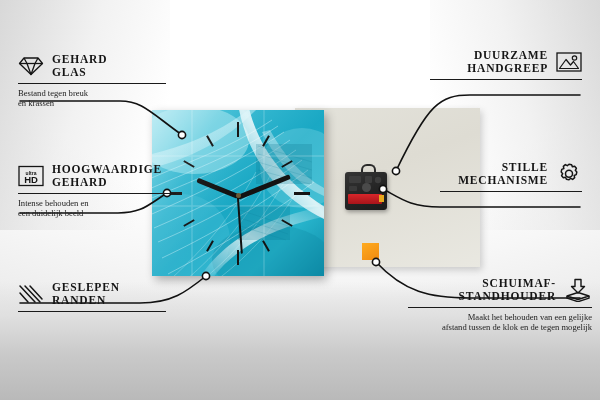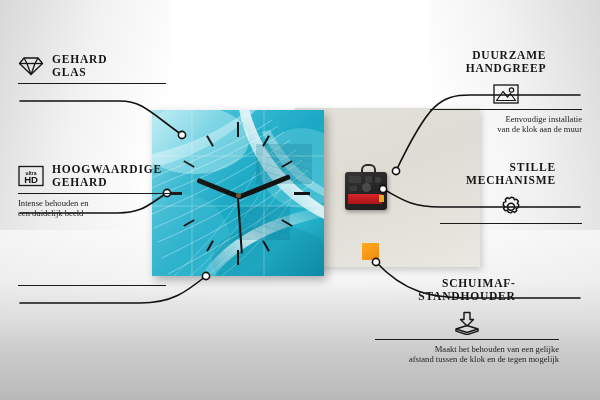--- a/index.html
+++ b/index.html
@@ -74,21 +74,21 @@
   }
   .foam-sh{position:absolute;left:372px;top:246px;width:12px;height:15px;background:#c9c7bf;z-index:-1;}
 
   
   #wires{position:absolute;left:0;top:0;width:600px;height:400px;}
 
   
   .feat{position:absolute;}
   .feat .head{display:flex;align-items:center;gap:8px;}
   .feat.left .head{justify-content:flex-start;}
-  .feat.right .head{justify-content:flex-end;flex-direction:column;}
+  .feat.right .head{justify-content:flex-end;}
   .title{
     font-family:"Liberation Serif", serif;
     font-weight:bold;font-size:11.5px;line-height:13px;
     letter-spacing:0.8px;color:#151515;white-space:pre-line;
   }
   .feat.right .title{text-align:right;}
   .rule{height:1px;background:#1a1a1a;margin-top:4px;}
   .desc{
     font-family:"Liberation Serif", serif;
     font-size:8.6px;line-height:10.4px;color:#232323;margin-top:3.5px;white-space:pre-line;
@@ -247,74 +247,86 @@
         <g fill="none" stroke="#151515" stroke-width="1.3" stroke-linejoin="round">
           <path d="M6,3 L20,3 L24.5,8.5 L13,19.5 L1.5,8.5 Z"></path>
           <path d="M6,3 L9,8.5 L13,19.5 L17,8.5 L20,3"></path>
           <path d="M1.5,8.5 L24.5,8.5"></path>
         </g>
       </svg>
       <div class="title">GEHARD
 GLAS</div>
     </div>
     <div class="rule" style="width:148px;"></div>
+    <div class="desc">Bestand tegen breuk
+en krassen</div>
   </div>
 
   <div class="feat left" style="left:18px;top:163px;width:170px;">
     <div class="head">
       <svg class="ico" width="26" height="22" viewBox="0 0 26 22">
         <rect x="1" y="1.5" width="24" height="19" fill="none" stroke="#151515" stroke-width="1.3"></rect>
         <text x="13" y="9.5" text-anchor="middle" font-family="Liberation Sans, sans-serif" font-size="5" font-weight="bold" fill="#151515">ultra</text>
         <text x="13" y="18" text-anchor="middle" font-family="Liberation Sans, sans-serif" font-size="9.5" font-weight="bold" fill="#151515">HD</text>
       </svg>
       <div class="title">HOOGWAARDIGE
 GEHARD</div>
     </div>
     <div class="rule" style="width:158px;"></div>
     <div class="desc">Intense behouden en
 een duidelijk beeld</div>
   </div>
 
   <div class="feat left" style="left:18px;top:281px;width:160px;">
+    <div class="head">
+      <svg class="ico" width="26" height="22" viewBox="0 0 26 22">
+        <g stroke="#151515" stroke-width="1.5" stroke-linecap="round">
+          <line x1="2" y1="3" x2="17" y2="19"></line>
+          <line x1="7" y1="3" x2="22" y2="19"></line>
+          <line x1="12" y1="3" x2="24" y2="16"></line>
+          <line x1="2" y1="10" x2="10" y2="19"></line>
+        </g>
+      </svg>
+      <div class="title">GESLEPEN
+RANDEN</div>
+    </div>
     <div class="rule" style="width:148px;"></div>
   </div>
 
   <div class="feat right" style="left:430px;top:49px;width:152px;">
     <div class="head">
       <div class="title">DUURZAME
 HANDGREEP</div>
       <svg class="ico" width="26" height="22" viewBox="0 0 26 22">
         <rect x="1" y="2" width="24" height="18" fill="none" stroke="#151515" stroke-width="1.3"></rect>
         <path d="M3.5,17.5 L10,8.5 L14.5,14 L17.5,10.5 L22.5,17.5 Z" fill="none" stroke="#151515" stroke-width="1.2" stroke-linejoin="round"></path>
         <circle cx="18.5" cy="7" r="2.2" fill="none" stroke="#151515" stroke-width="1.2"></circle>
       </svg>
     </div>
     <div class="rule" style="width:152px;margin-left:auto;"></div>
-    <div class="desc">Eenvoudige installatie
-van de klok aan de muur</div>
   </div>
 
   <div class="feat right" style="left:440px;top:161px;width:142px;">
     <div class="head">
       <div class="title">STILLE
 MECHANISME</div>
       <svg class="ico" width="26" height="24" viewBox="0 0 26 24">
         <g fill="none" stroke="#151515" stroke-width="1.5" stroke-linejoin="round">
           <path d="M13,2.2 l2.6,0.55 0.85,2.1 2.2,-0.5 1.75,2.0 -1.1,1.95 1.5,1.7 -0.55,2.6
                    -2.1,0.85 0.5,2.2 -2.0,1.75 -1.95,-1.1 -1.7,1.5 -2.6,-0.55 -0.85,-2.1
                    -2.2,0.5 -1.75,-2.0 1.1,-1.95 -1.5,-1.7 0.55,-2.6 2.1,-0.85 -0.5,-2.2
                    2.0,-1.75 1.95,1.1 Z"></path>
           <circle cx="13" cy="11.8" r="3.5"></circle>
         </g>
       </svg>
     </div>
     <div class="rule" style="width:142px;margin-left:auto;"></div>
   </div>
 
-  <div class="feat right" style="left:375px;top:277px;width:184px;">
+  <div class="feat right" style="left:408px;top:277px;width:184px;">
     <div class="head">
       <div class="title">SCHUIMAF-
 STANDHOUDER</div>
       <svg class="ico" width="28" height="24" viewBox="0 0 28 24">
         <g fill="none" stroke="#151515" stroke-width="1.4" stroke-linejoin="round">
           <path d="M11,1.5 L17,1.5 L17,8.5 L20.5,8.5 L14,15 L7.5,8.5 L11,8.5 Z"></path>
           <path d="M14,14.5 L25,18 L14,21.5 L3,18 Z"></path>
           <path d="M3,18 L3,20.2 L14,23.7 L25,20.2 L25,18"></path>
         </g>
       </svg>

